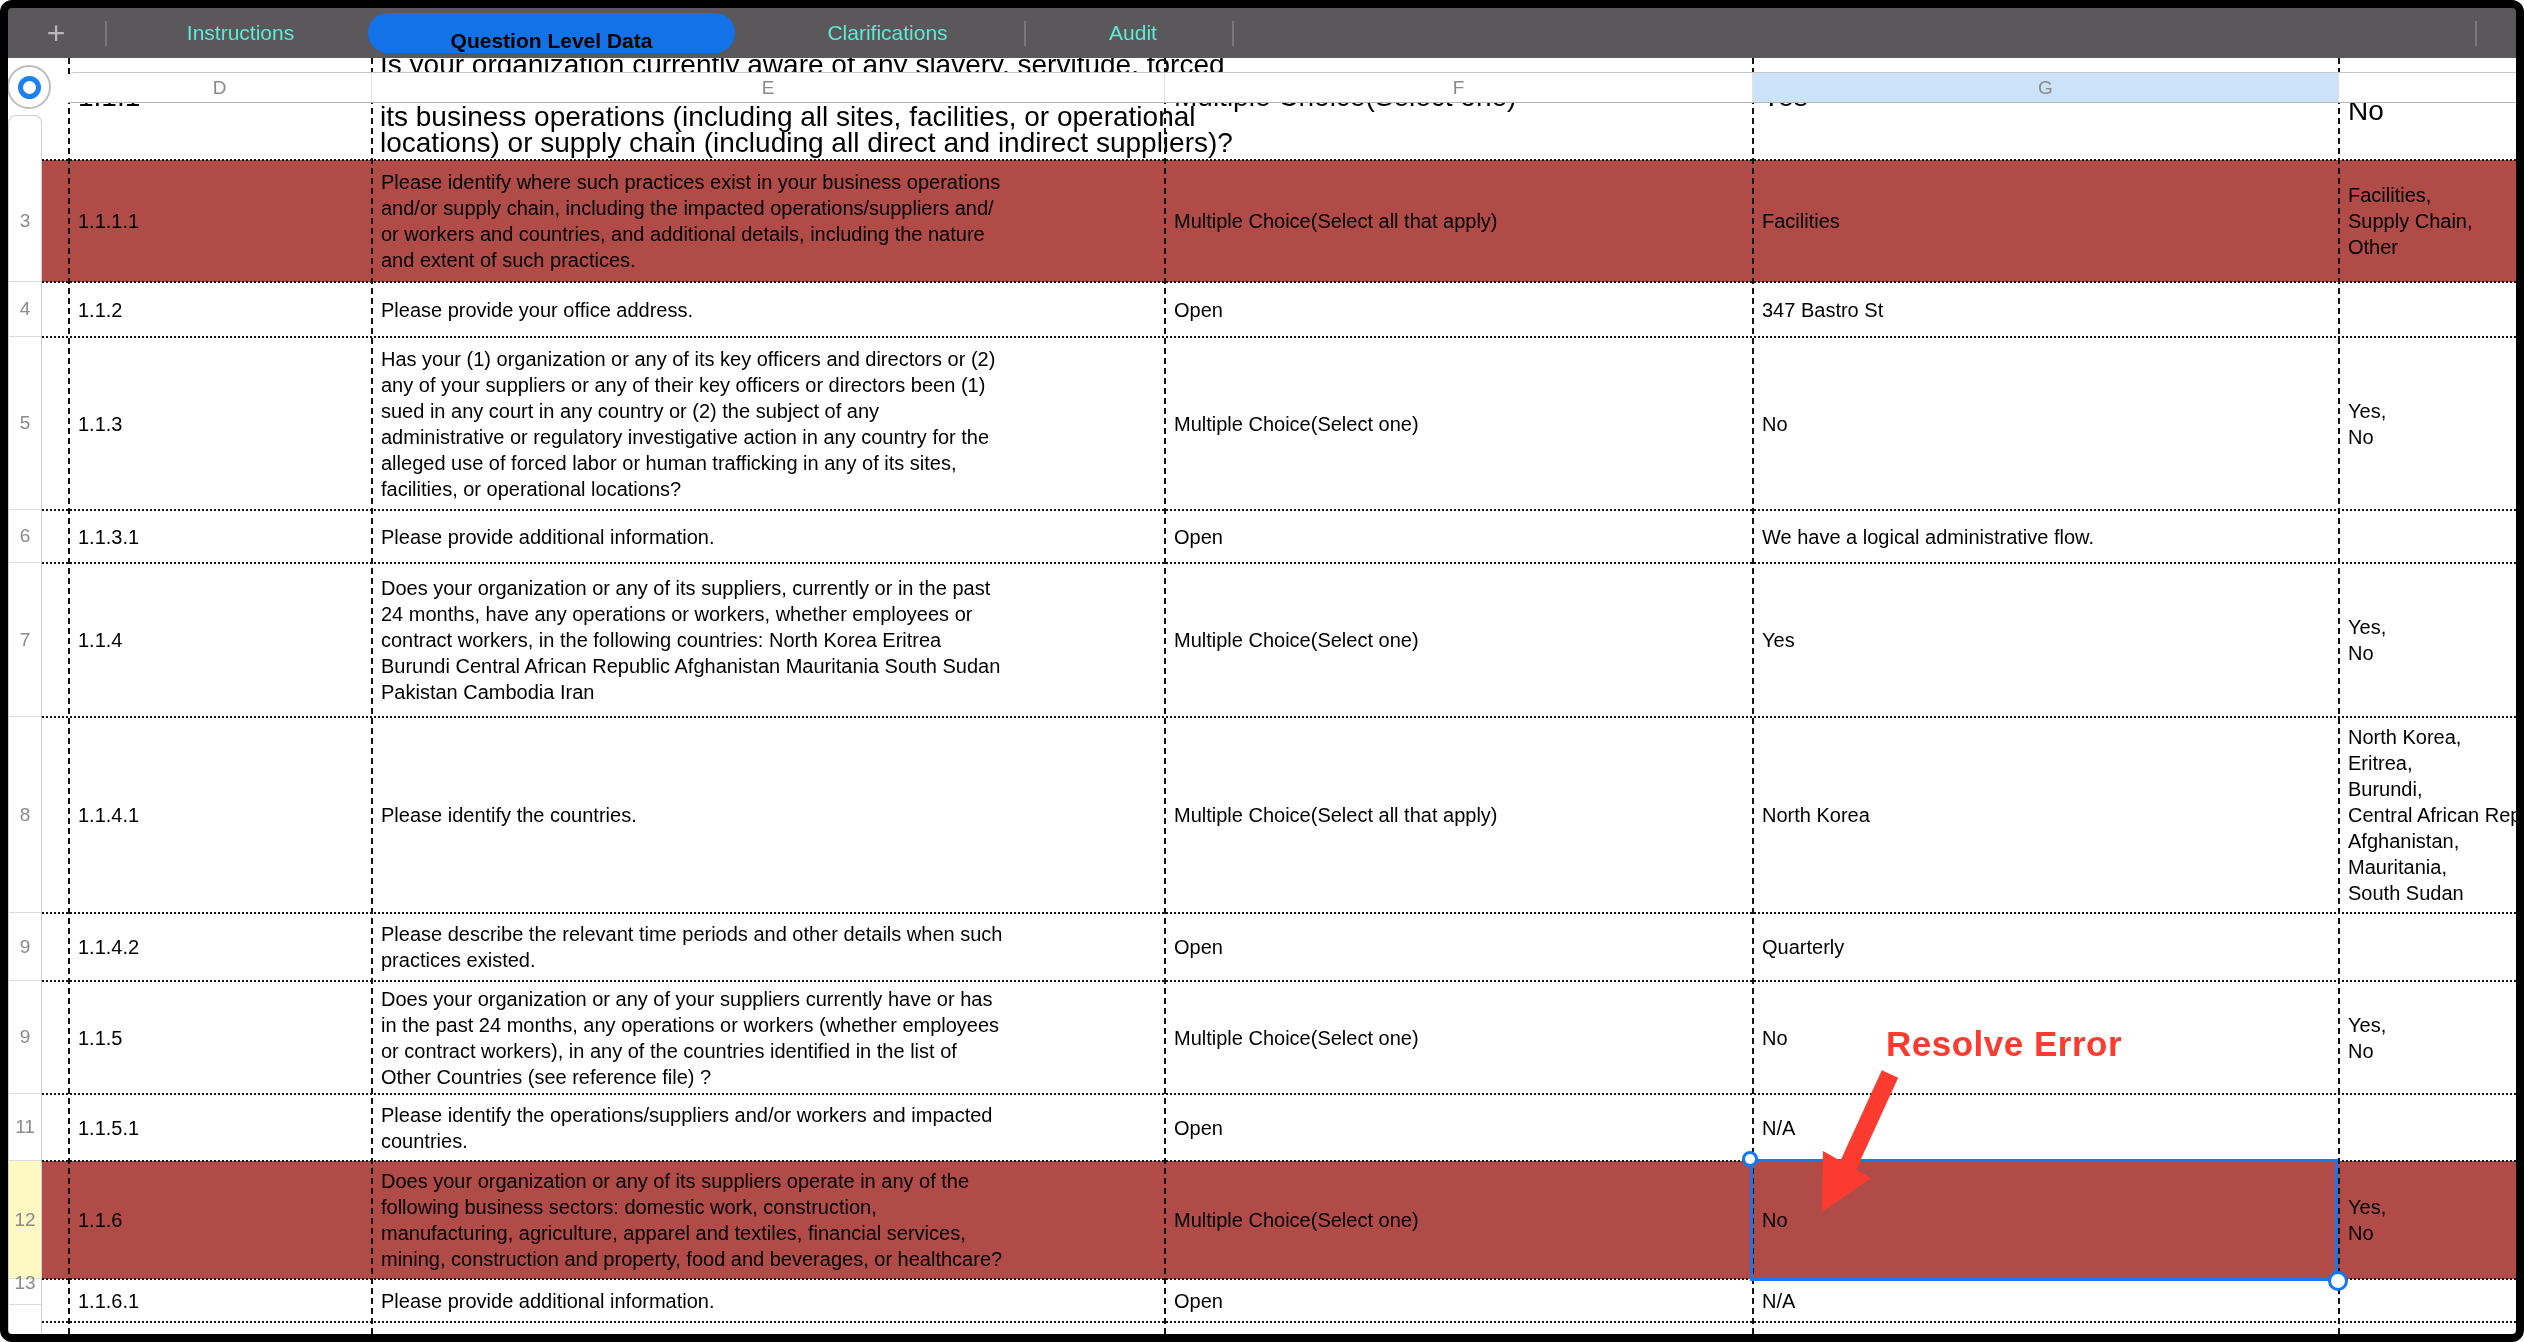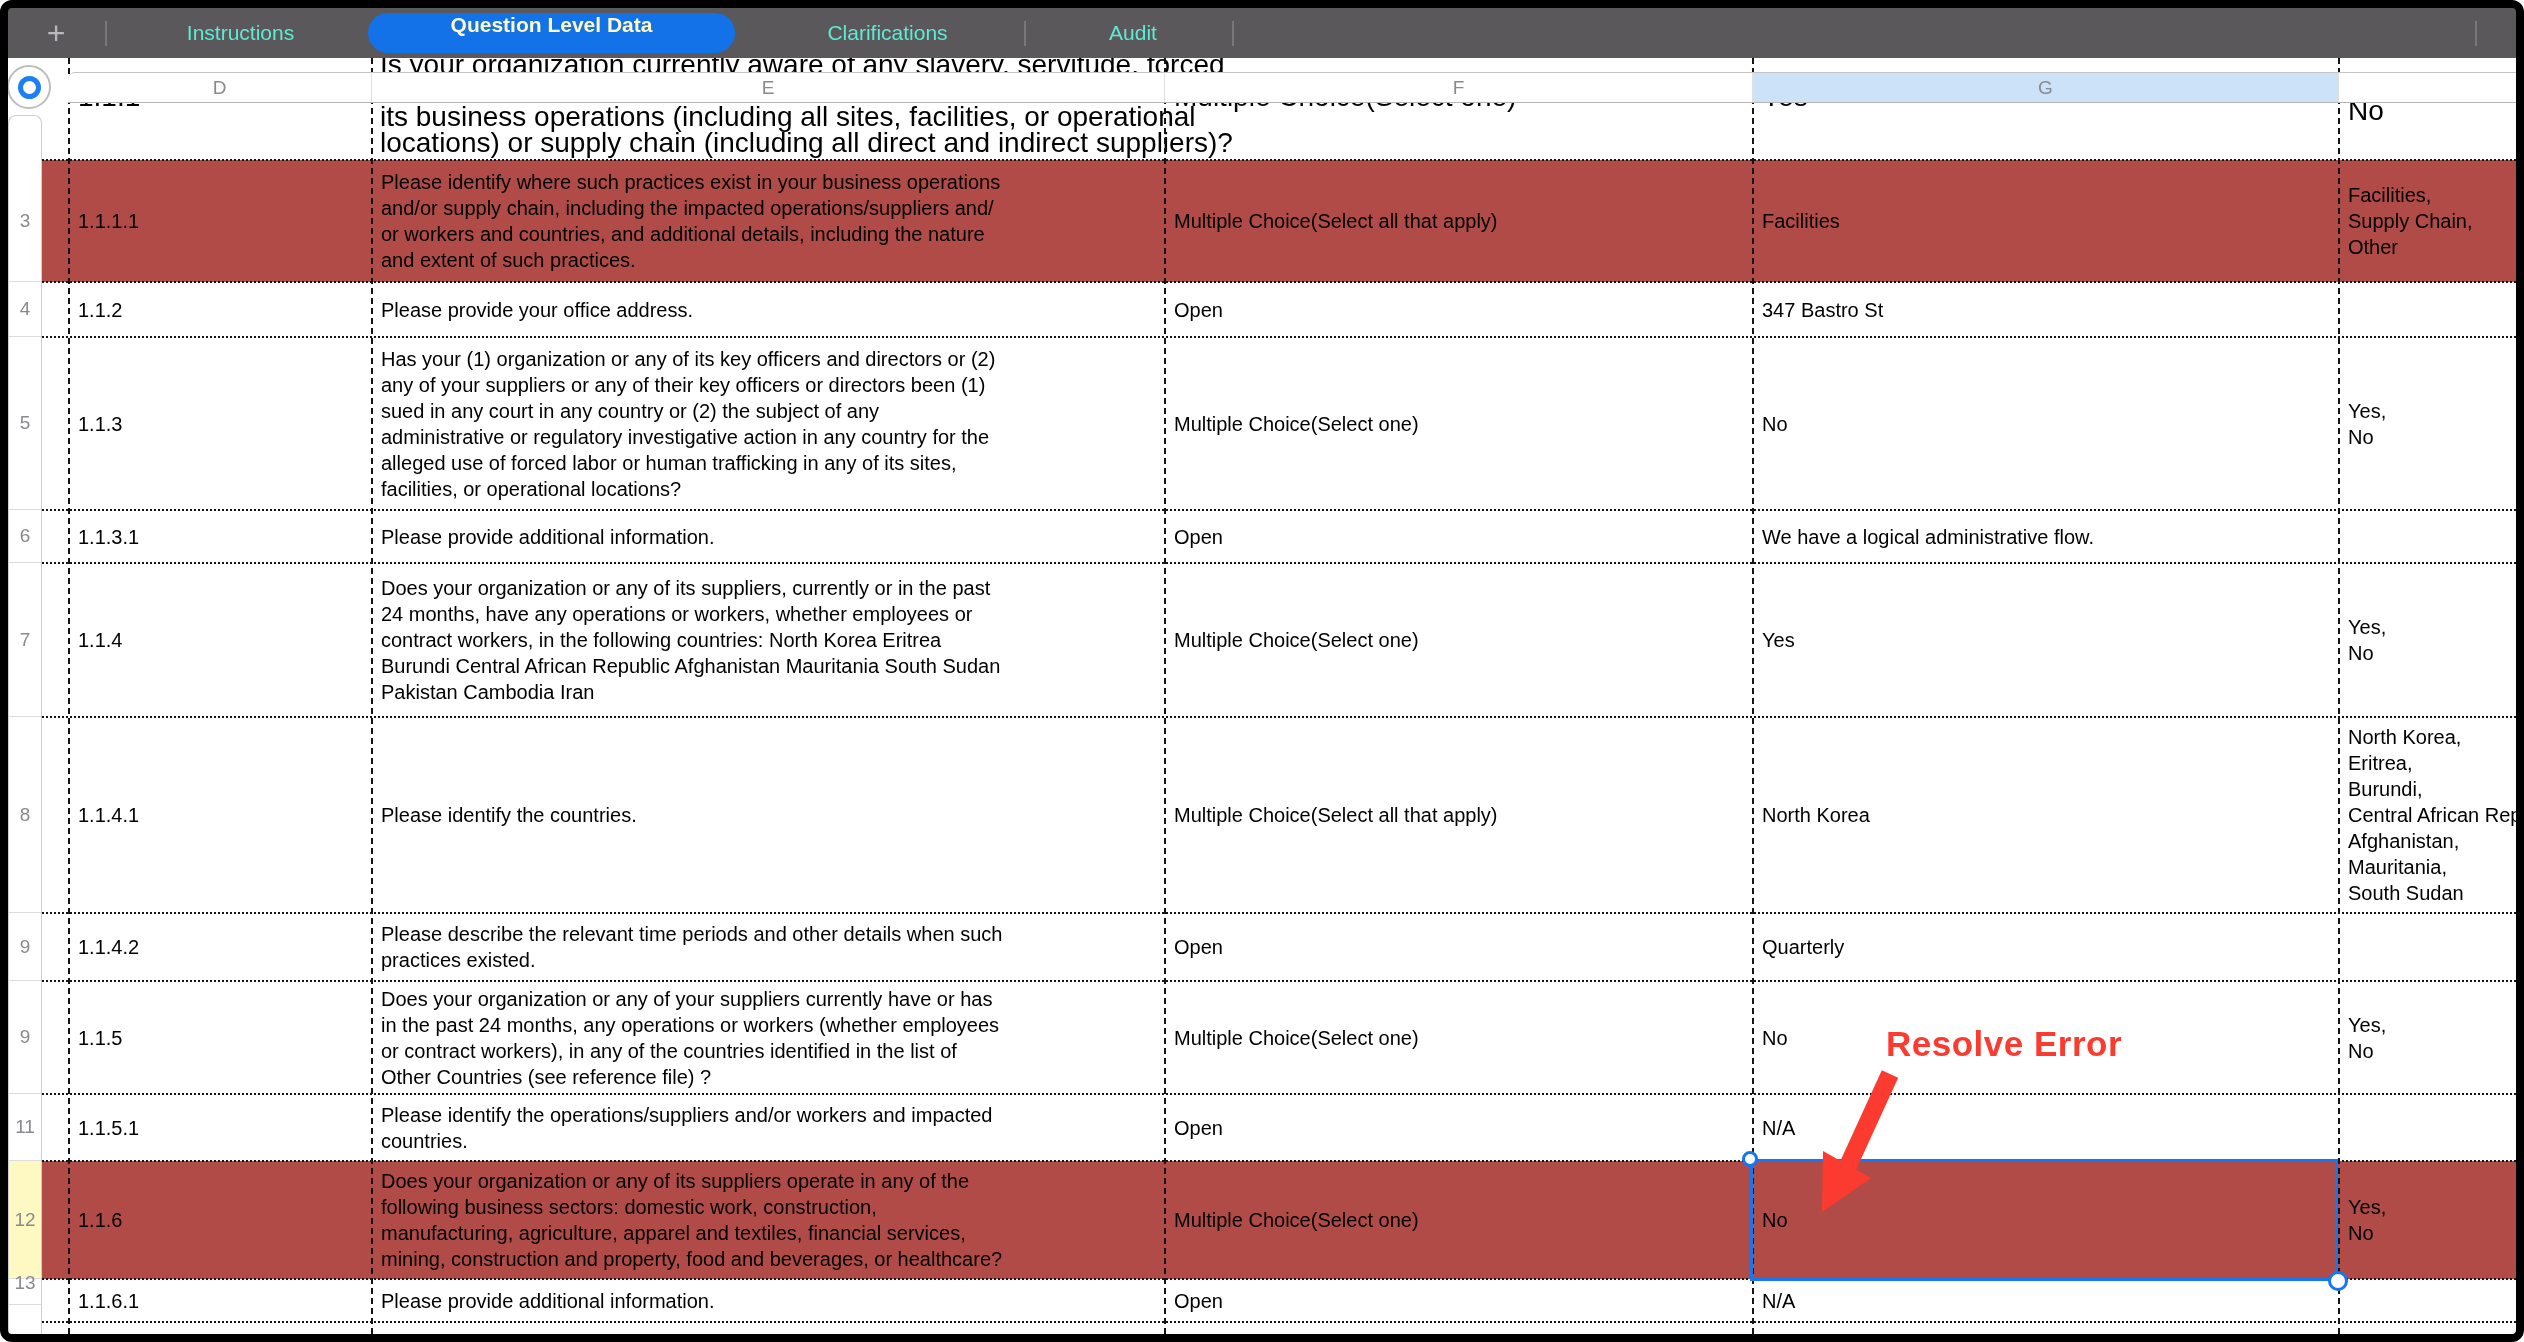--- a/index.html
+++ b/index.html
@@ -6,21 +6,21 @@
   #page{position:relative;width:2524px;height:1342px;background:#fff;overflow:hidden;
         font-family:"Liberation Sans","DejaVu Sans",sans-serif;color:#000;}
   
   #frame{position:absolute;inset:0;border:8px solid #000;border-radius:12px;z-index:50;pointer-events:none;}
   
   #tabbar{position:absolute;left:8px;top:8px;right:8px;height:50px;background:#5A585A;z-index:30;}
   .tab{position:absolute;top:0;height:50px;display:flex;align-items:center;justify-content:center;
        color:#5eead4;font-size:21px;}
   .tabsep{position:absolute;top:13px;width:2px;height:25px;background:#7a777b;}
   #tab-selected{position:absolute;left:360px;top:5px;width:367px;height:40px;background:#1372E8;
-       border-radius:20px;display:flex;align-items:flex-start;justify-content:center;color:#fef9c3;
+       border-radius:20px;display:flex;align-items:flex-end;justify-content:center;color:#000000;
        font-size:21px;font-weight:bold;}
   #plusbtn{position:absolute;left:30px;top:0;width:36px;height:50px;display:flex;align-items:center;
        justify-content:center;color:#B7B7BC;font-size:32px;font-weight:300;}
   
   #tablehandle{position:absolute;left:7px;top:65px;width:40px;height:40px;border-radius:50%;
        background:#fff;border:2px solid #BDBDBD;z-index:12;display:flex;align-items:center;justify-content:center;}
   #tablehandle .ring{width:13px;height:13px;border:5px solid #1B7FF5;border-radius:50%;background:#fff;}
   
   #numstrip{position:absolute;left:8px;top:115px;width:34px;bottom:8px;background:#fff;
        border:1px solid #CFCFCF;border-bottom:none;border-radius:8px 8px 0 0;z-index:10;box-sizing:border-box;}

